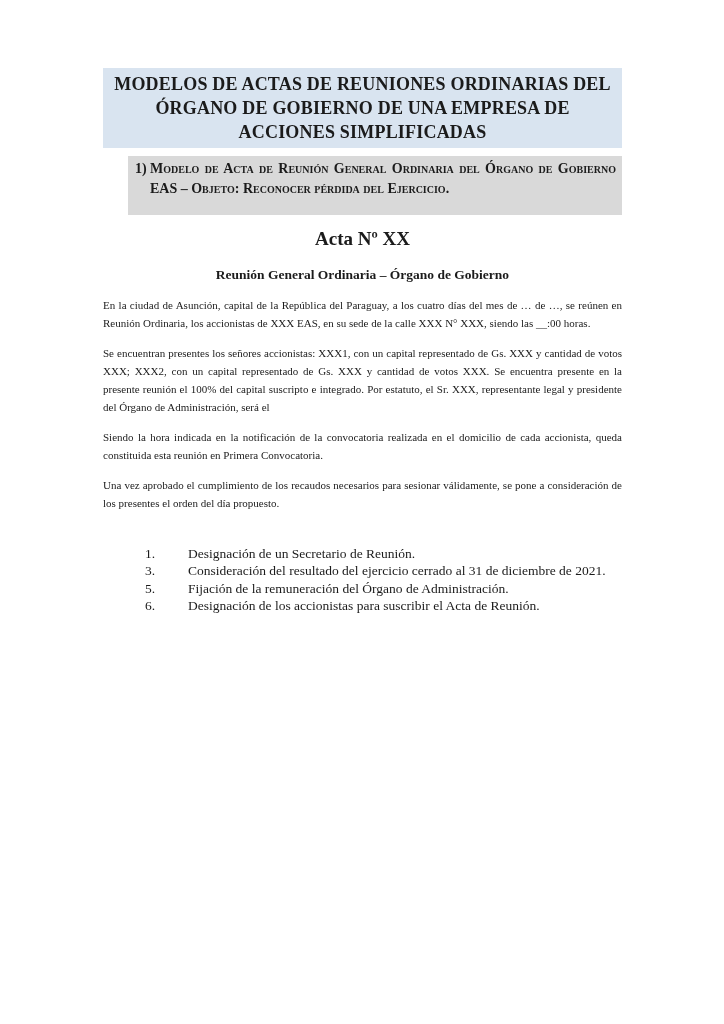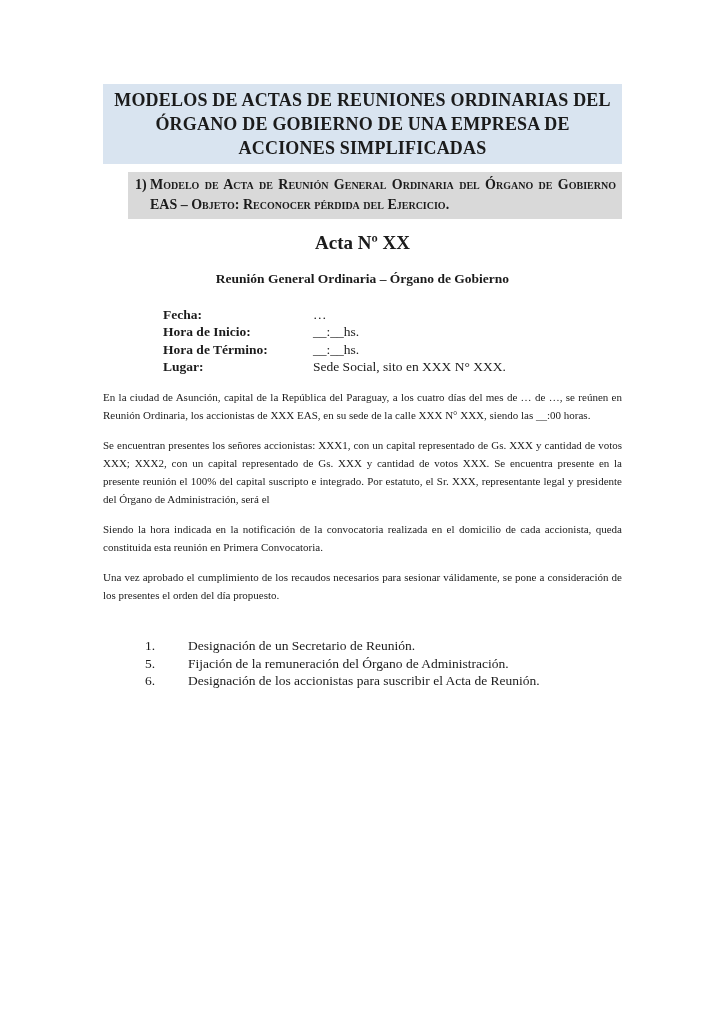--- a/index.html
+++ b/index.html
@@ -12,42 +12,42 @@
     width: 724px;
     height: 1024px;
     background: #ffffff;
     font-family: "Liberation Serif", "DejaVu Serif", serif;
     color: #1b1b1b;
     overflow: hidden;
     box-sizing: border-box;
   }
   .content {
     position: absolute;
-    top: 84px;
+    top: 68px;
     left: 103px;
     width: 519px;
   }
   .main-title-block {
     background: var(--title-bg, #d9e4f0);
     padding: 4px 6px;
     box-sizing: border-box;
   }
   .main-title {
     margin: 0;
     font-size: 18px;
     line-height: 24px;
     font-weight: bold;
     text-align: center;
     letter-spacing: 0.2px;
   }
   .section-heading-block {
     margin-top: 8px;
     margin-left: 25px;
     background: var(--heading-bg, #d9d9d9);
-    padding: 3px 6px 5px 22px;
+    padding: 3px 6px 17px 22px;
     box-sizing: border-box;
   }
   .section-heading {
     margin: 0;
     font-size: 14px;
     line-height: 19.5px;
     font-weight: bold;
     font-variant: small-caps;
     text-align: justify;
     text-indent: -15px;
@@ -127,33 +127,28 @@
     </header>
 
     <section class="section-heading-block">
       <p class="section-heading"><span class="section-num">1)</span><span>Modelo de Acta de Reunión General Ordinaria del Órgano de Gobierno EAS – Objeto: Reconocer pérdida del Ejercicio.</span></p>
     </section>
 
     <h2 class="acta-title">Acta Nº XX</h2>
 
     <h3 class="acta-subtitle">Reunión General Ordinaria – Órgano de Gobierno</h3>
 
-    <div class="meta">
-      <div class="meta-row"><span class="meta-label">Fecha:</span><span class="meta-value">…</span></div>
-      <div class="meta-row"><span class="meta-label">Hora de Inicio:</span><span class="meta-value">__:__hs.</span></div>
-      <div class="meta-row"><span class="meta-label">Hora de Término:</span><span class="meta-value">__:__hs.</span></div>
-      <div class="meta-row"><span class="meta-label">Lugar:</span><span class="meta-value">Sede Social, sito en XXX N° XXX.</span></div>
-    </div>
 
     <p class="body-par first">En la ciudad de Asunción, capital de la República del Paraguay, a los cuatro días del mes de … de …, se reúnen en Reunión Ordinaria, los accionistas de XXX EAS, en su sede de la calle XXX N° XXX, siendo las __:00 horas.</p>
     <p class="body-par">Se encuentran presentes los señores accionistas: XXX1, con un capital representado de Gs. XXX y cantidad de votos XXX; XXX2, con un capital representado de Gs. XXX y cantidad de votos XXX. Se encuentra presente en la presente reunión el 100% del capital suscripto e integrado. Por estatuto, el Sr. XXX, representante legal y presidente del Órgano de Administración, será el</p>
     <p class="body-par">Siendo la hora indicada en la notificación de la convocatoria realizada en el domicilio de cada accionista, queda constituida esta reunión en Primera Convocatoria.</p>
     <p class="body-par">Una vez aprobado el cumplimiento de los recaudos necesarios para sesionar válidamente, se pone a consideración de los presentes el orden del día propuesto.</p>
 
 
     <div class="agenda">
       <div class="agenda-item"><span class="agenda-num">1.</span><span>Designación de un Secretario de Reunión.</span></div>
+      <div class="agenda-item"><span class="agenda-num">3.</span><span>Consideración del resultado del ejercicio cerrado al 31 de diciembre de 2021.</span></div>
       <div class="agenda-item"><span class="agenda-num">5.</span><span>Fijación de la remuneración del Órgano de Administración.</span></div>
       <div class="agenda-item"><span class="agenda-num">6.</span><span>Designación de los accionistas para suscribir el Acta de Reunión.</span></div>
     </div>
 
   </div>
 </div>
 
 </body></html>

